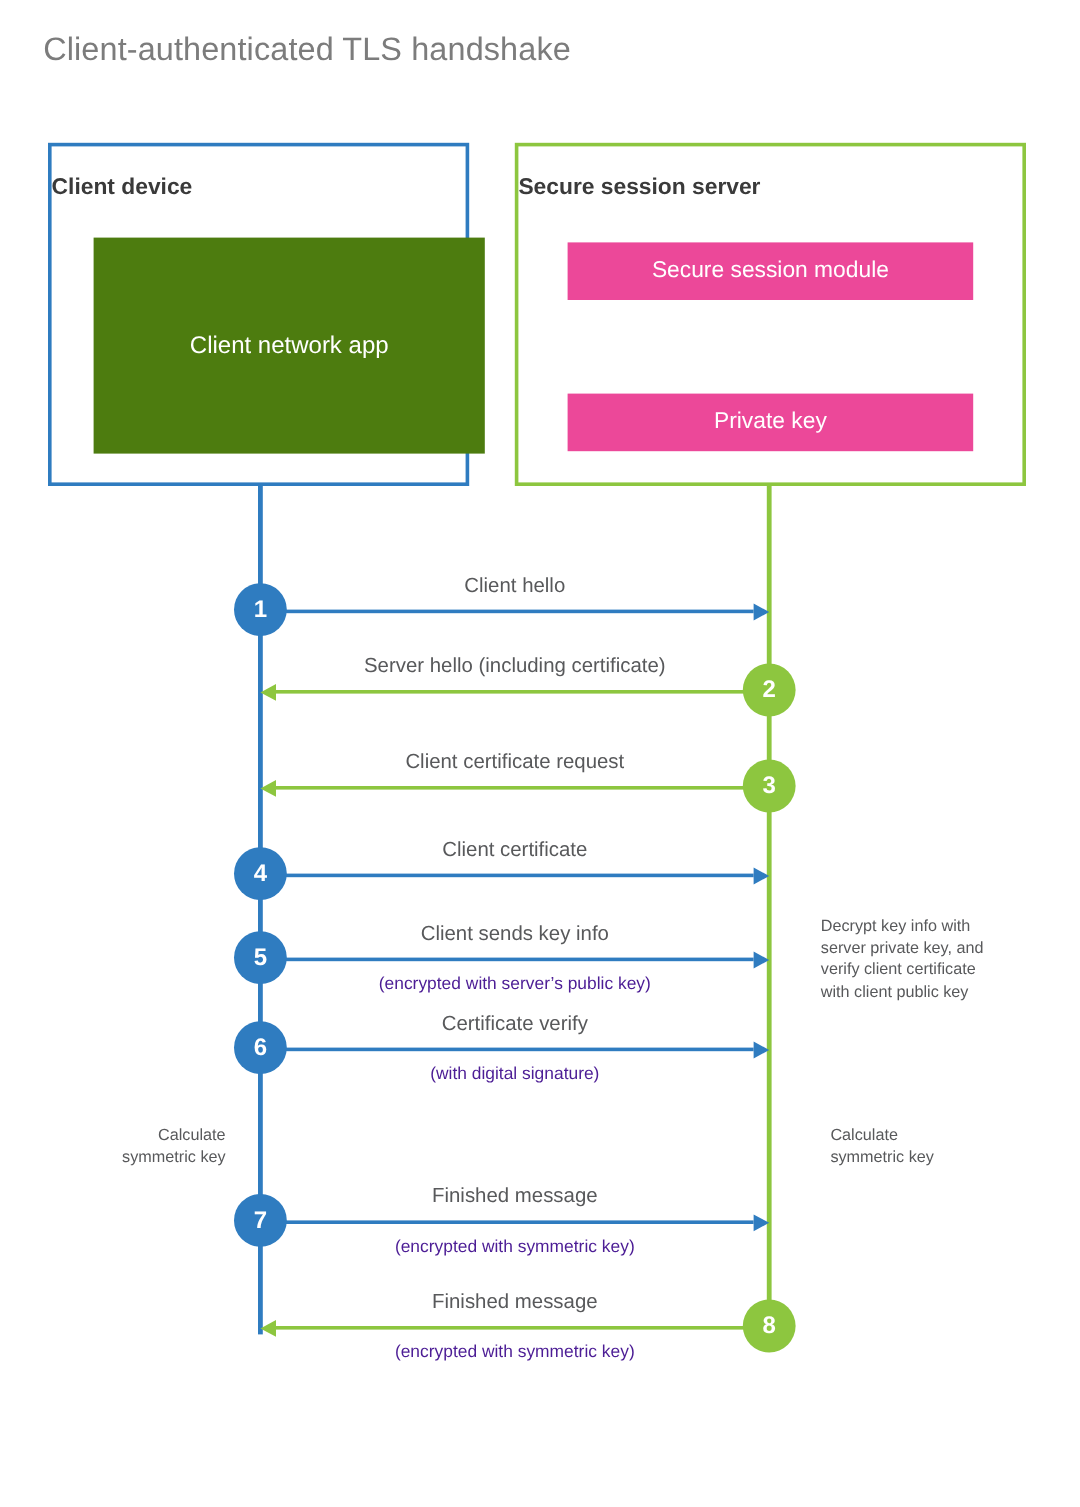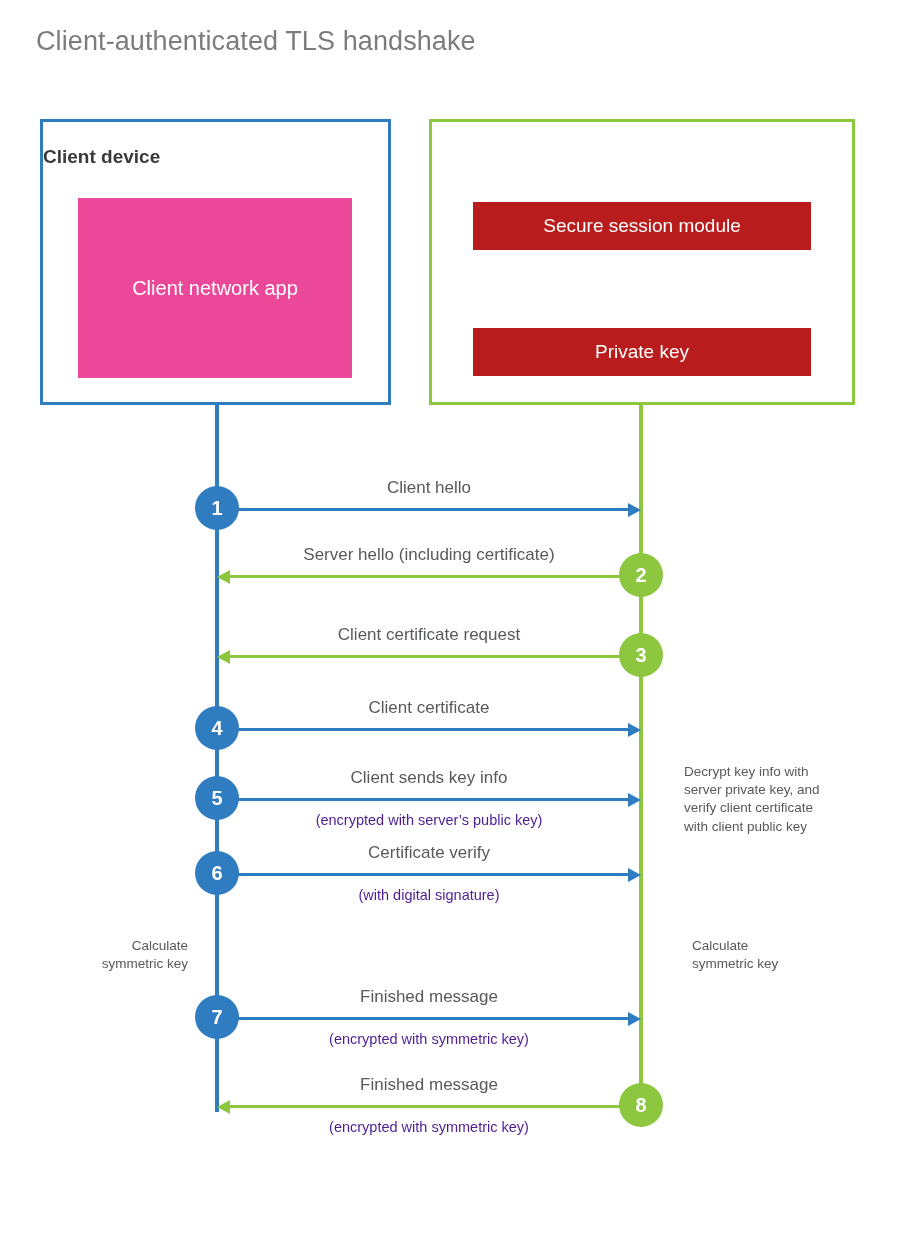--- a/index.html
+++ b/index.html
@@ -71,30 +71,30 @@
     color: #ffffff;
     display: flex;
     align-items: center;
     justify-content: center;
     text-align: center;
     line-height: 1.25;
   }
   .inner-block.app {
     left: 35px;
     top: 76px;
-    width: 274px;
+    width: 326px;
     height: 180px;
-    background: #ec4899;
+    background: #4d7c0f;
     font-size: 20px;
   }
   .inner-block.svc {
     left: 41px;
     width: 338px;
     height: 48px;
-    background: #b91c1c;
+    background: #ec4899;
     font-size: 19px;
   }
   .inner-block.svc.s0 { top: 80px; }
   .inner-block.svc.s1 { top: 143px; }
   .inner-block.svc.s2 { top: 206px; }
 
   
   .lifeline {
     position: absolute;
     width: 4px;
@@ -196,20 +196,21 @@
 
   <div class="page-title">Client-authenticated TLS handshake</div>
 
   <div class="actor-box client">
     <div class="actor-title">Client device</div>
     <div class="inner-block app">Client network
 app</div>
   </div>
 
   <div class="actor-box server">
+    <div class="actor-title">Secure session server</div>
     <div class="inner-block svc s0">Secure session module</div>
     <div class="inner-block svc s2">Private key</div>
   </div>
 
   <div class="lifeline client-line"></div>
   <div class="lifeline server-line"></div>
 
   <div class="msg" style="left:217px; top:508px; width:424px;">
     <div class="msg-line blue" style="width:411px;"></div>
     <div class="arrowhead right blue" style="left:411px;"></div>

